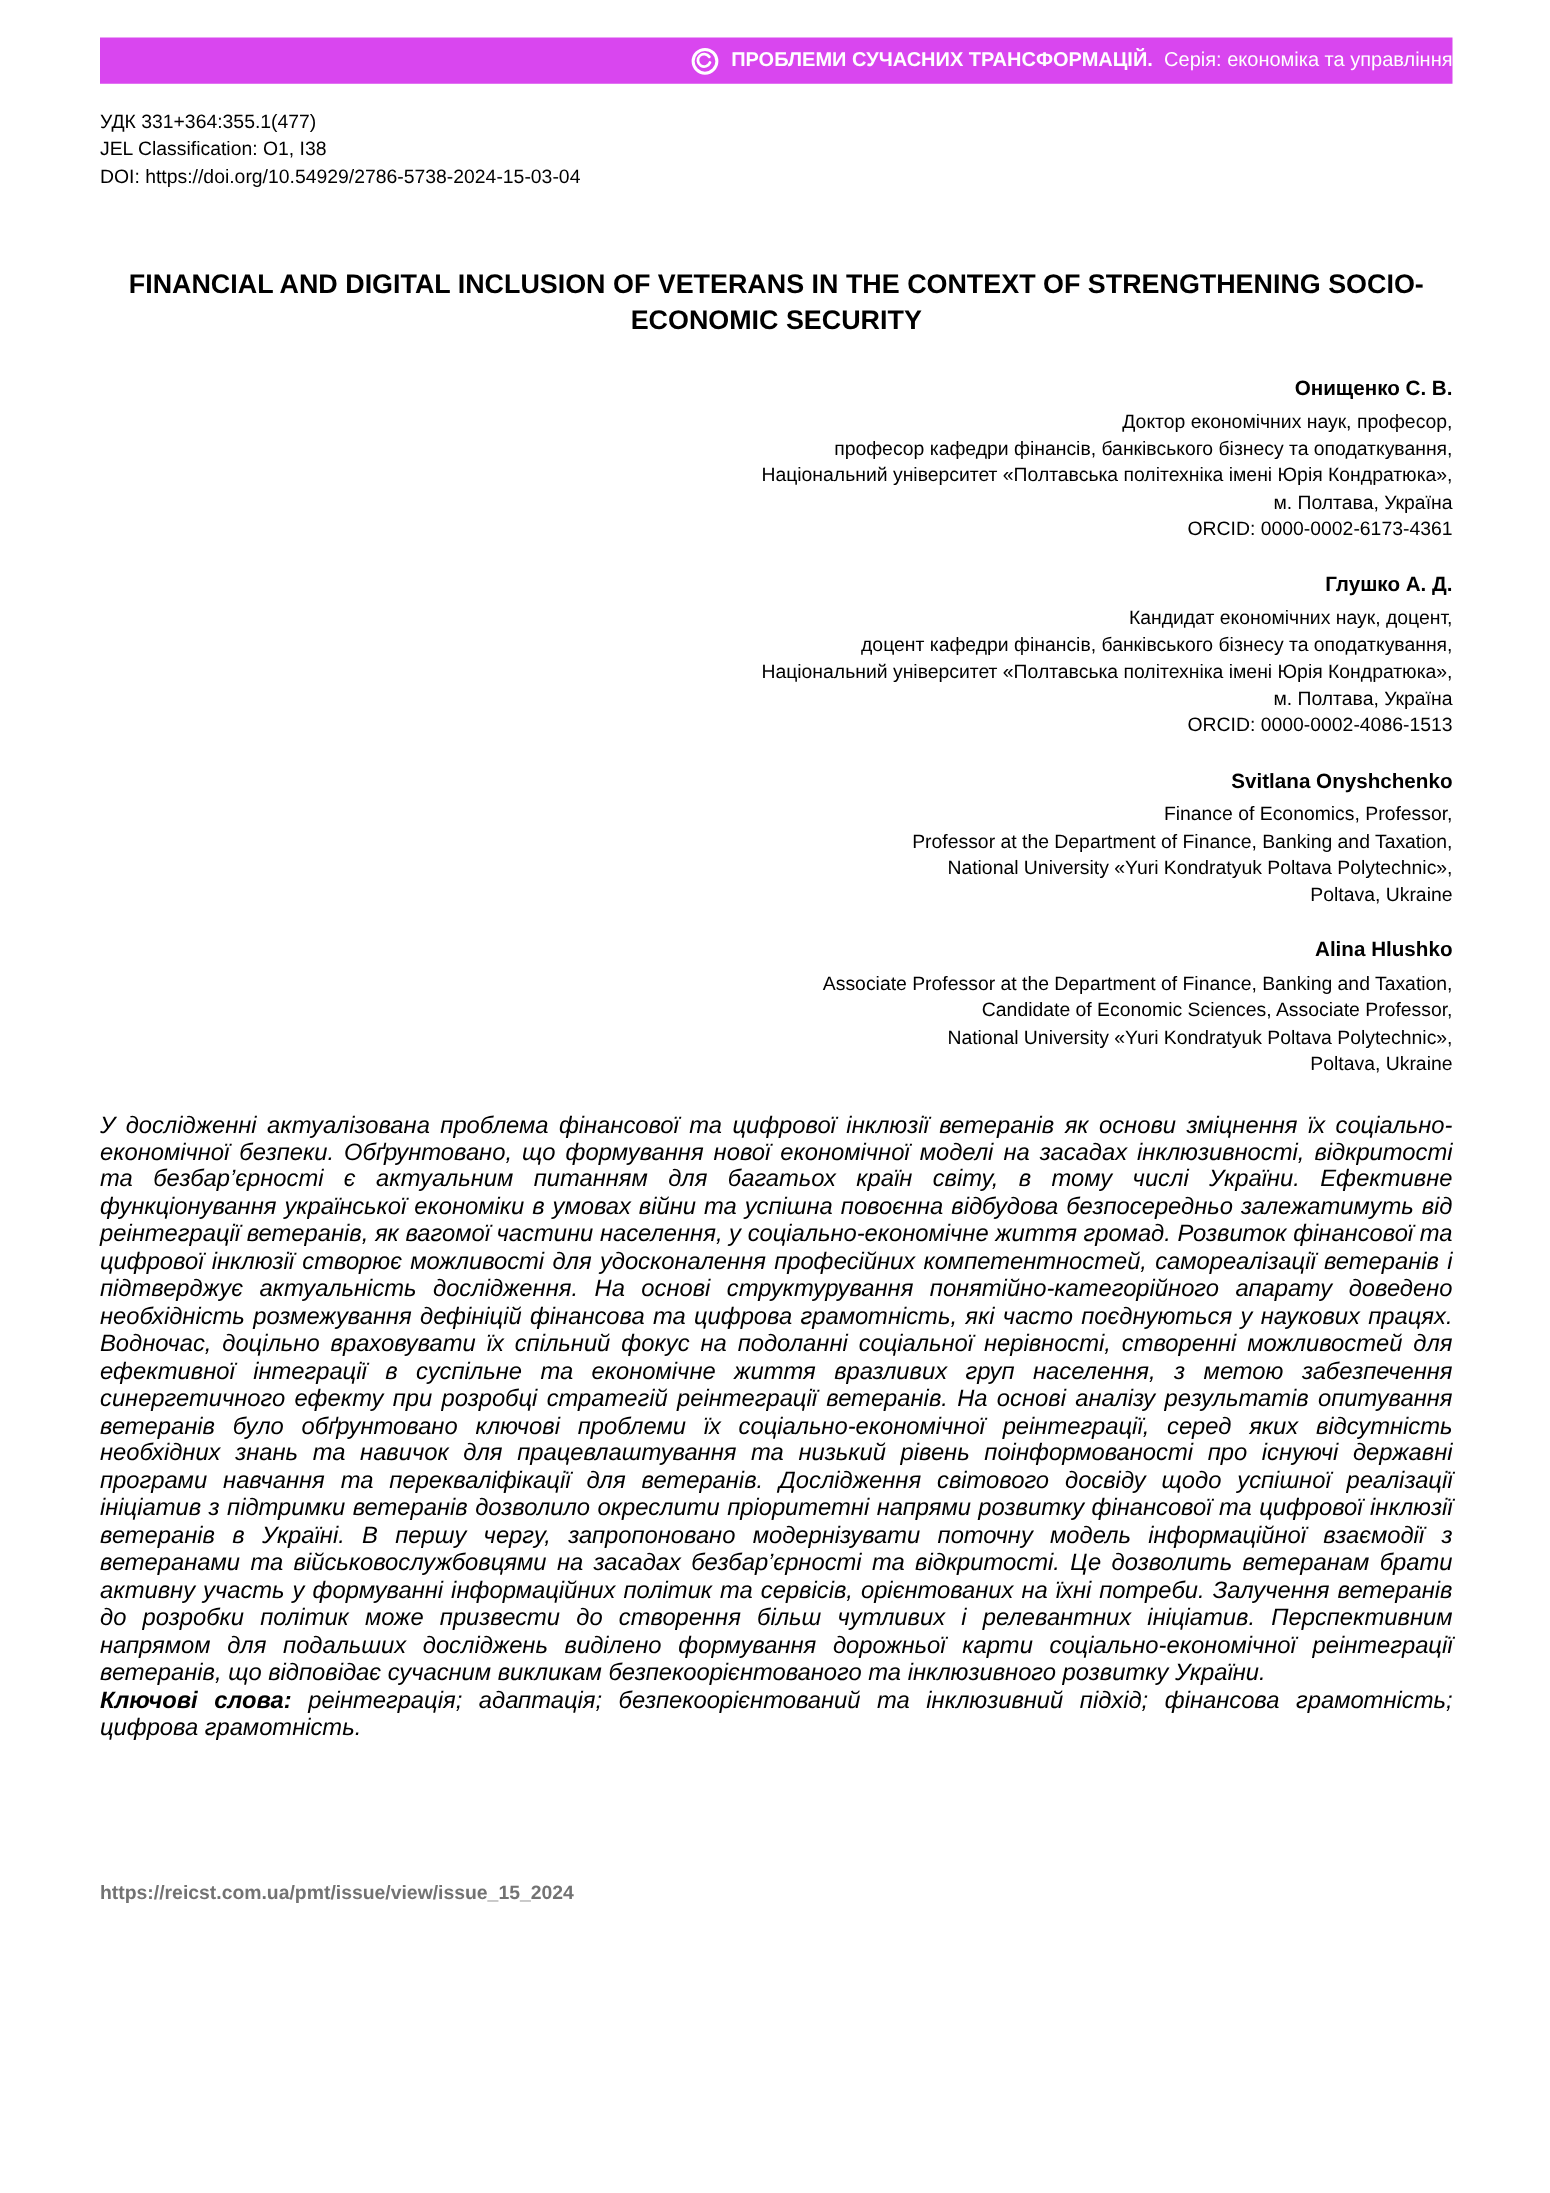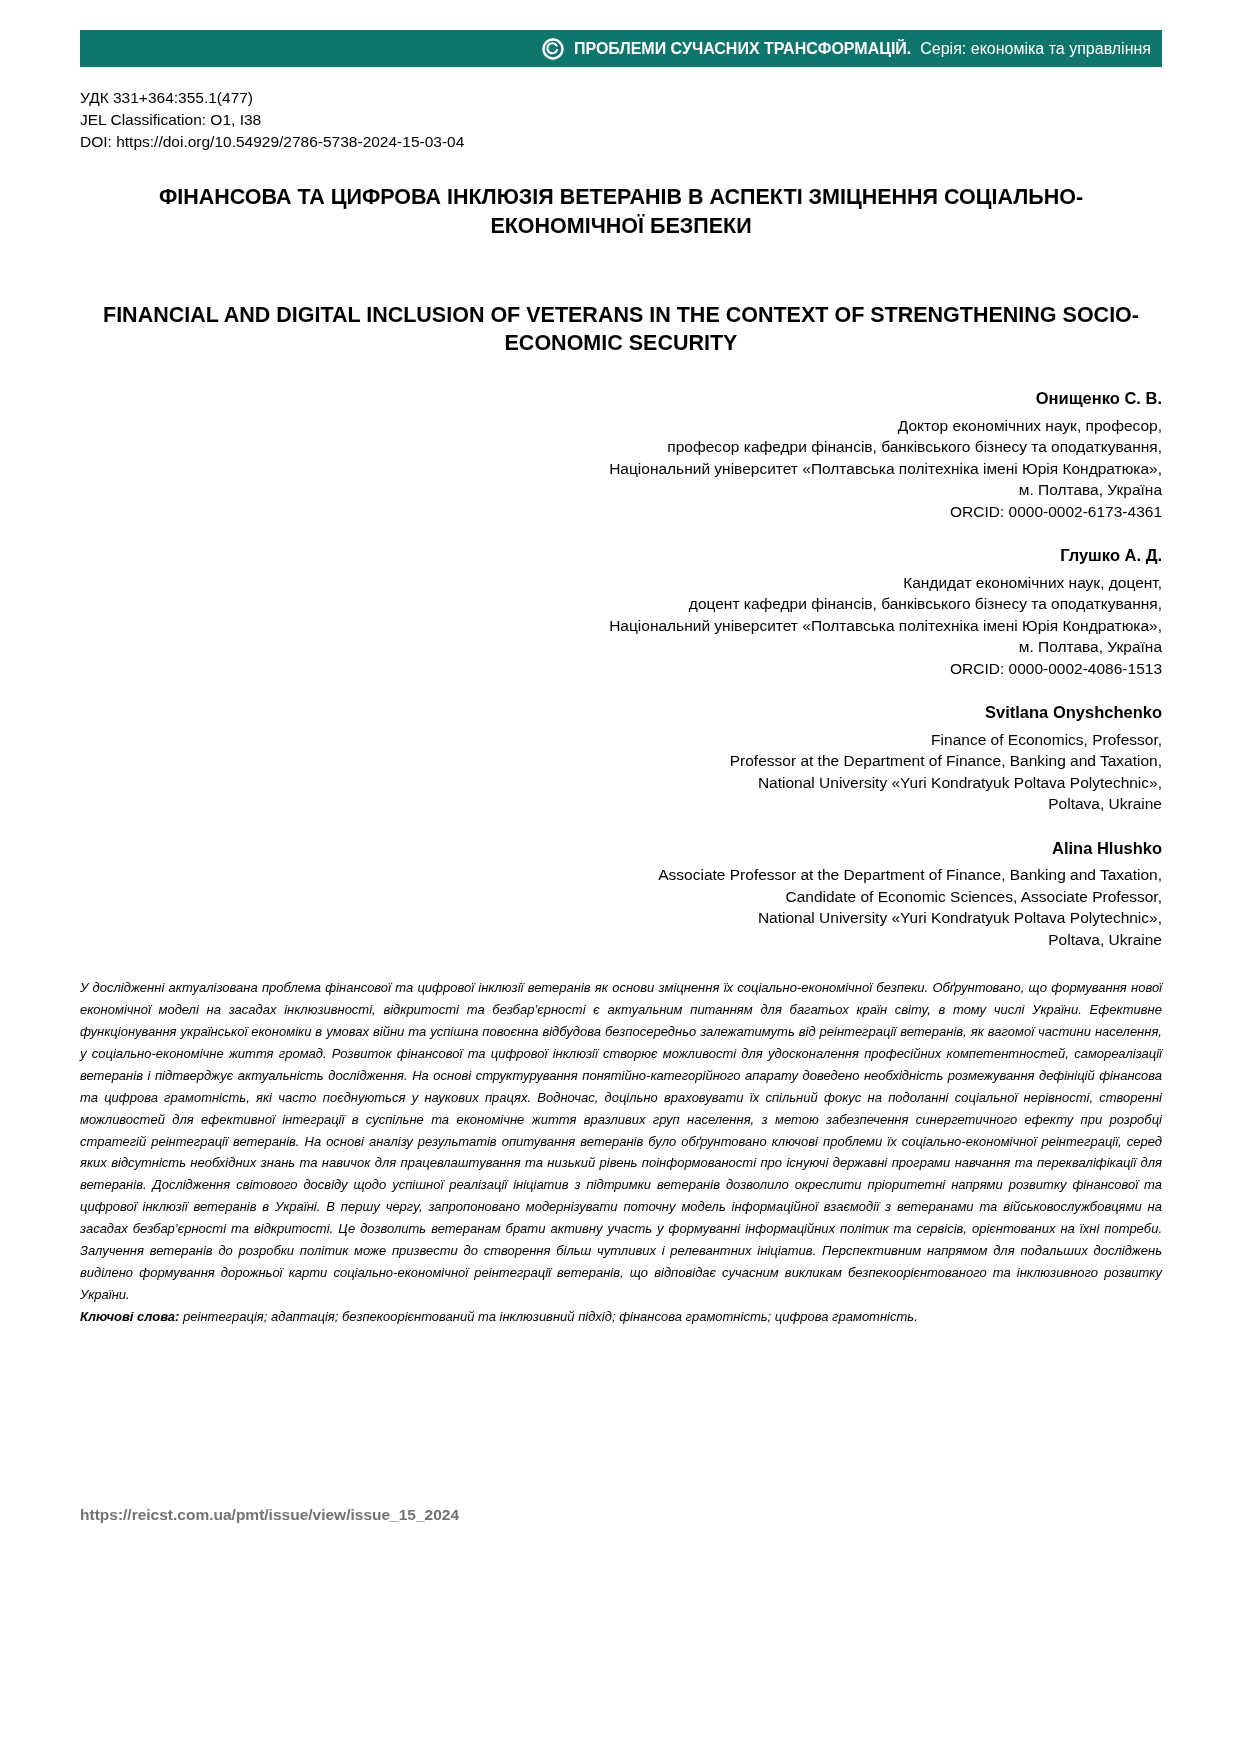--- a/index.html
+++ b/index.html
@@ -9,27 +9,27 @@
     width: 1240px;
     height: 1754px;
     background: #ffffff;
     font-family: "Liberation Sans", sans-serif;
     color: #000000;
     padding: 30px 78px 0 80px;
     overflow: hidden;
   }
   .header-bar {
     height: 37px;
-    background: #0f766e;
+    background: #d946ef;
     color: #ffffff;
     display: flex;
     align-items: center;
     justify-content: flex-end;
     gap: 9px;
-    padding-right: 11px;
+    padding-right: 0;
     font-size: 16px;
   }
   .header-bar .logo-icon { width: 24px; height: 24px; flex: 0 0 auto; display: inline-flex; }
   .header-title-bold { font-weight: bold; }
   .header-title-series { font-weight: normal; }
   .meta-block { margin-top: 20px; font-size: 15.5px; line-height: 22px; }
   .title-uk, .title-en {
     text-align: center;
     font-weight: bold;
     font-size: 21.5px;
@@ -38,21 +38,21 @@
   }
   .title-uk { margin-top: 30px; }
   .title-en { margin-top: 60px; }
   .authors { margin-top: 30px; text-align: right; font-size: 15.5px; line-height: 21.5px; }
   .author { margin-bottom: 23px; }
   .author:last-child { margin-bottom: 0; }
   .author-name { font-weight: bold; font-size: 16.5px; margin-bottom: 5px; }
   .abstract-block {
     margin-top: 27px;
     font-style: italic;
-    font-size: 13px;
+    font-size: 19px;
     line-height: 21.9px;
     text-align: justify;
   }
   .keywords-line { text-align: justify; }
   .keywords-label { font-weight: bold; }
   .footer-url {
     position: absolute;
     left: 80px;
     top: 1506px;
     color: #737373;
@@ -75,21 +75,20 @@
     <span class="header-title-bold">ПРОБЛЕМИ СУЧАСНИХ ТРАНСФОРМАЦІЙ.</span>
     <span class="header-title-series"> Серія: економіка та управління</span>
   </div>
 
   <div class="meta-block">
     <div>УДК 331+364:355.1(477)</div>
     <div>JEL Classification: O1, I38</div>
     <div>DOI: https://doi.org/10.54929/2786-5738-2024-15-03-04</div>
   </div>
 
-  <div class="title-uk">ФІНАНСОВА ТА ЦИФРОВА ІНКЛЮЗІЯ ВЕТЕРАНІВ В АСПЕКТІ ЗМІЦНЕННЯ СОЦІАЛЬНО-ЕКОНОМІЧНОЇ БЕЗПЕКИ</div>
   <div class="title-en">FINANCIAL AND DIGITAL INCLUSION OF VETERANS IN THE CONTEXT OF STRENGTHENING SOCIO-ECONOMIC SECURITY</div>
 
   <div class="authors">
 
     <div class="author">
       <div class="author-name">Онищенко С. В.</div>
       <div class="author-line">Доктор економічних наук, професор,</div>
       <div class="author-line">професор кафедри фінансів, банківського бізнесу та оподаткування,</div>
       <div class="author-line">Національний університет «Полтавська політехніка імені Юрія Кондратюка»,</div>
       <div class="author-line">м. Полтава, Україна</div>

